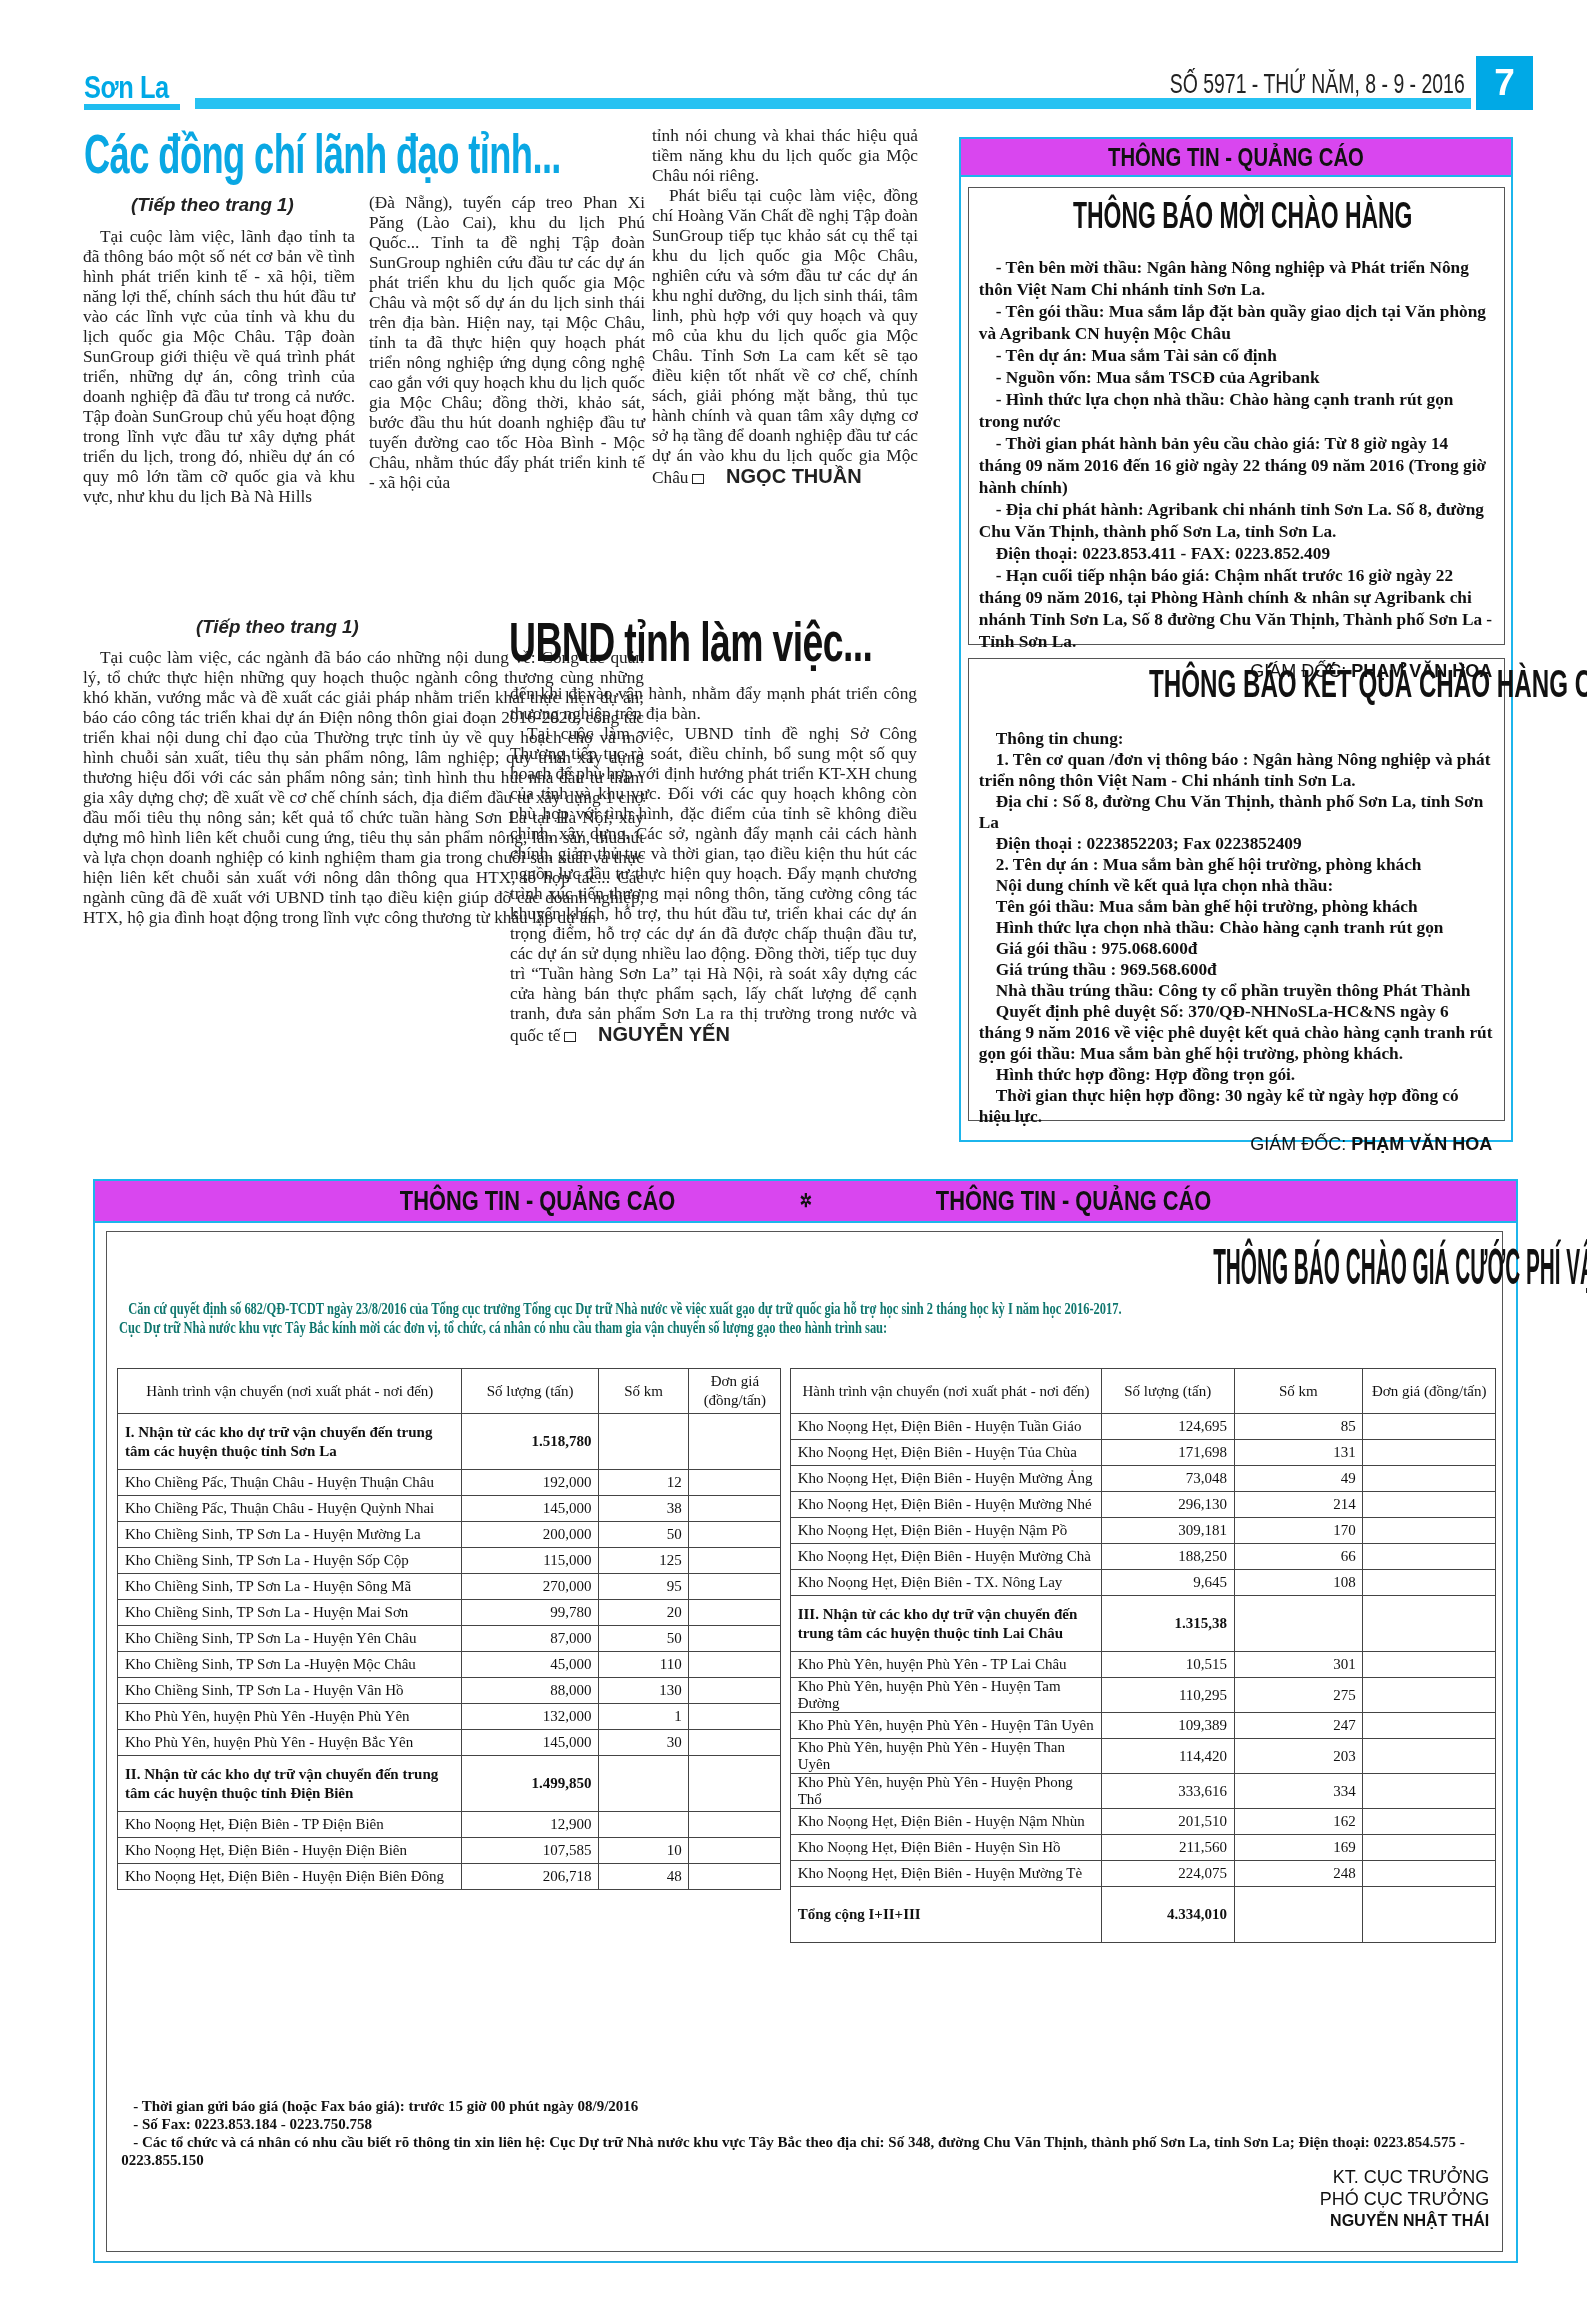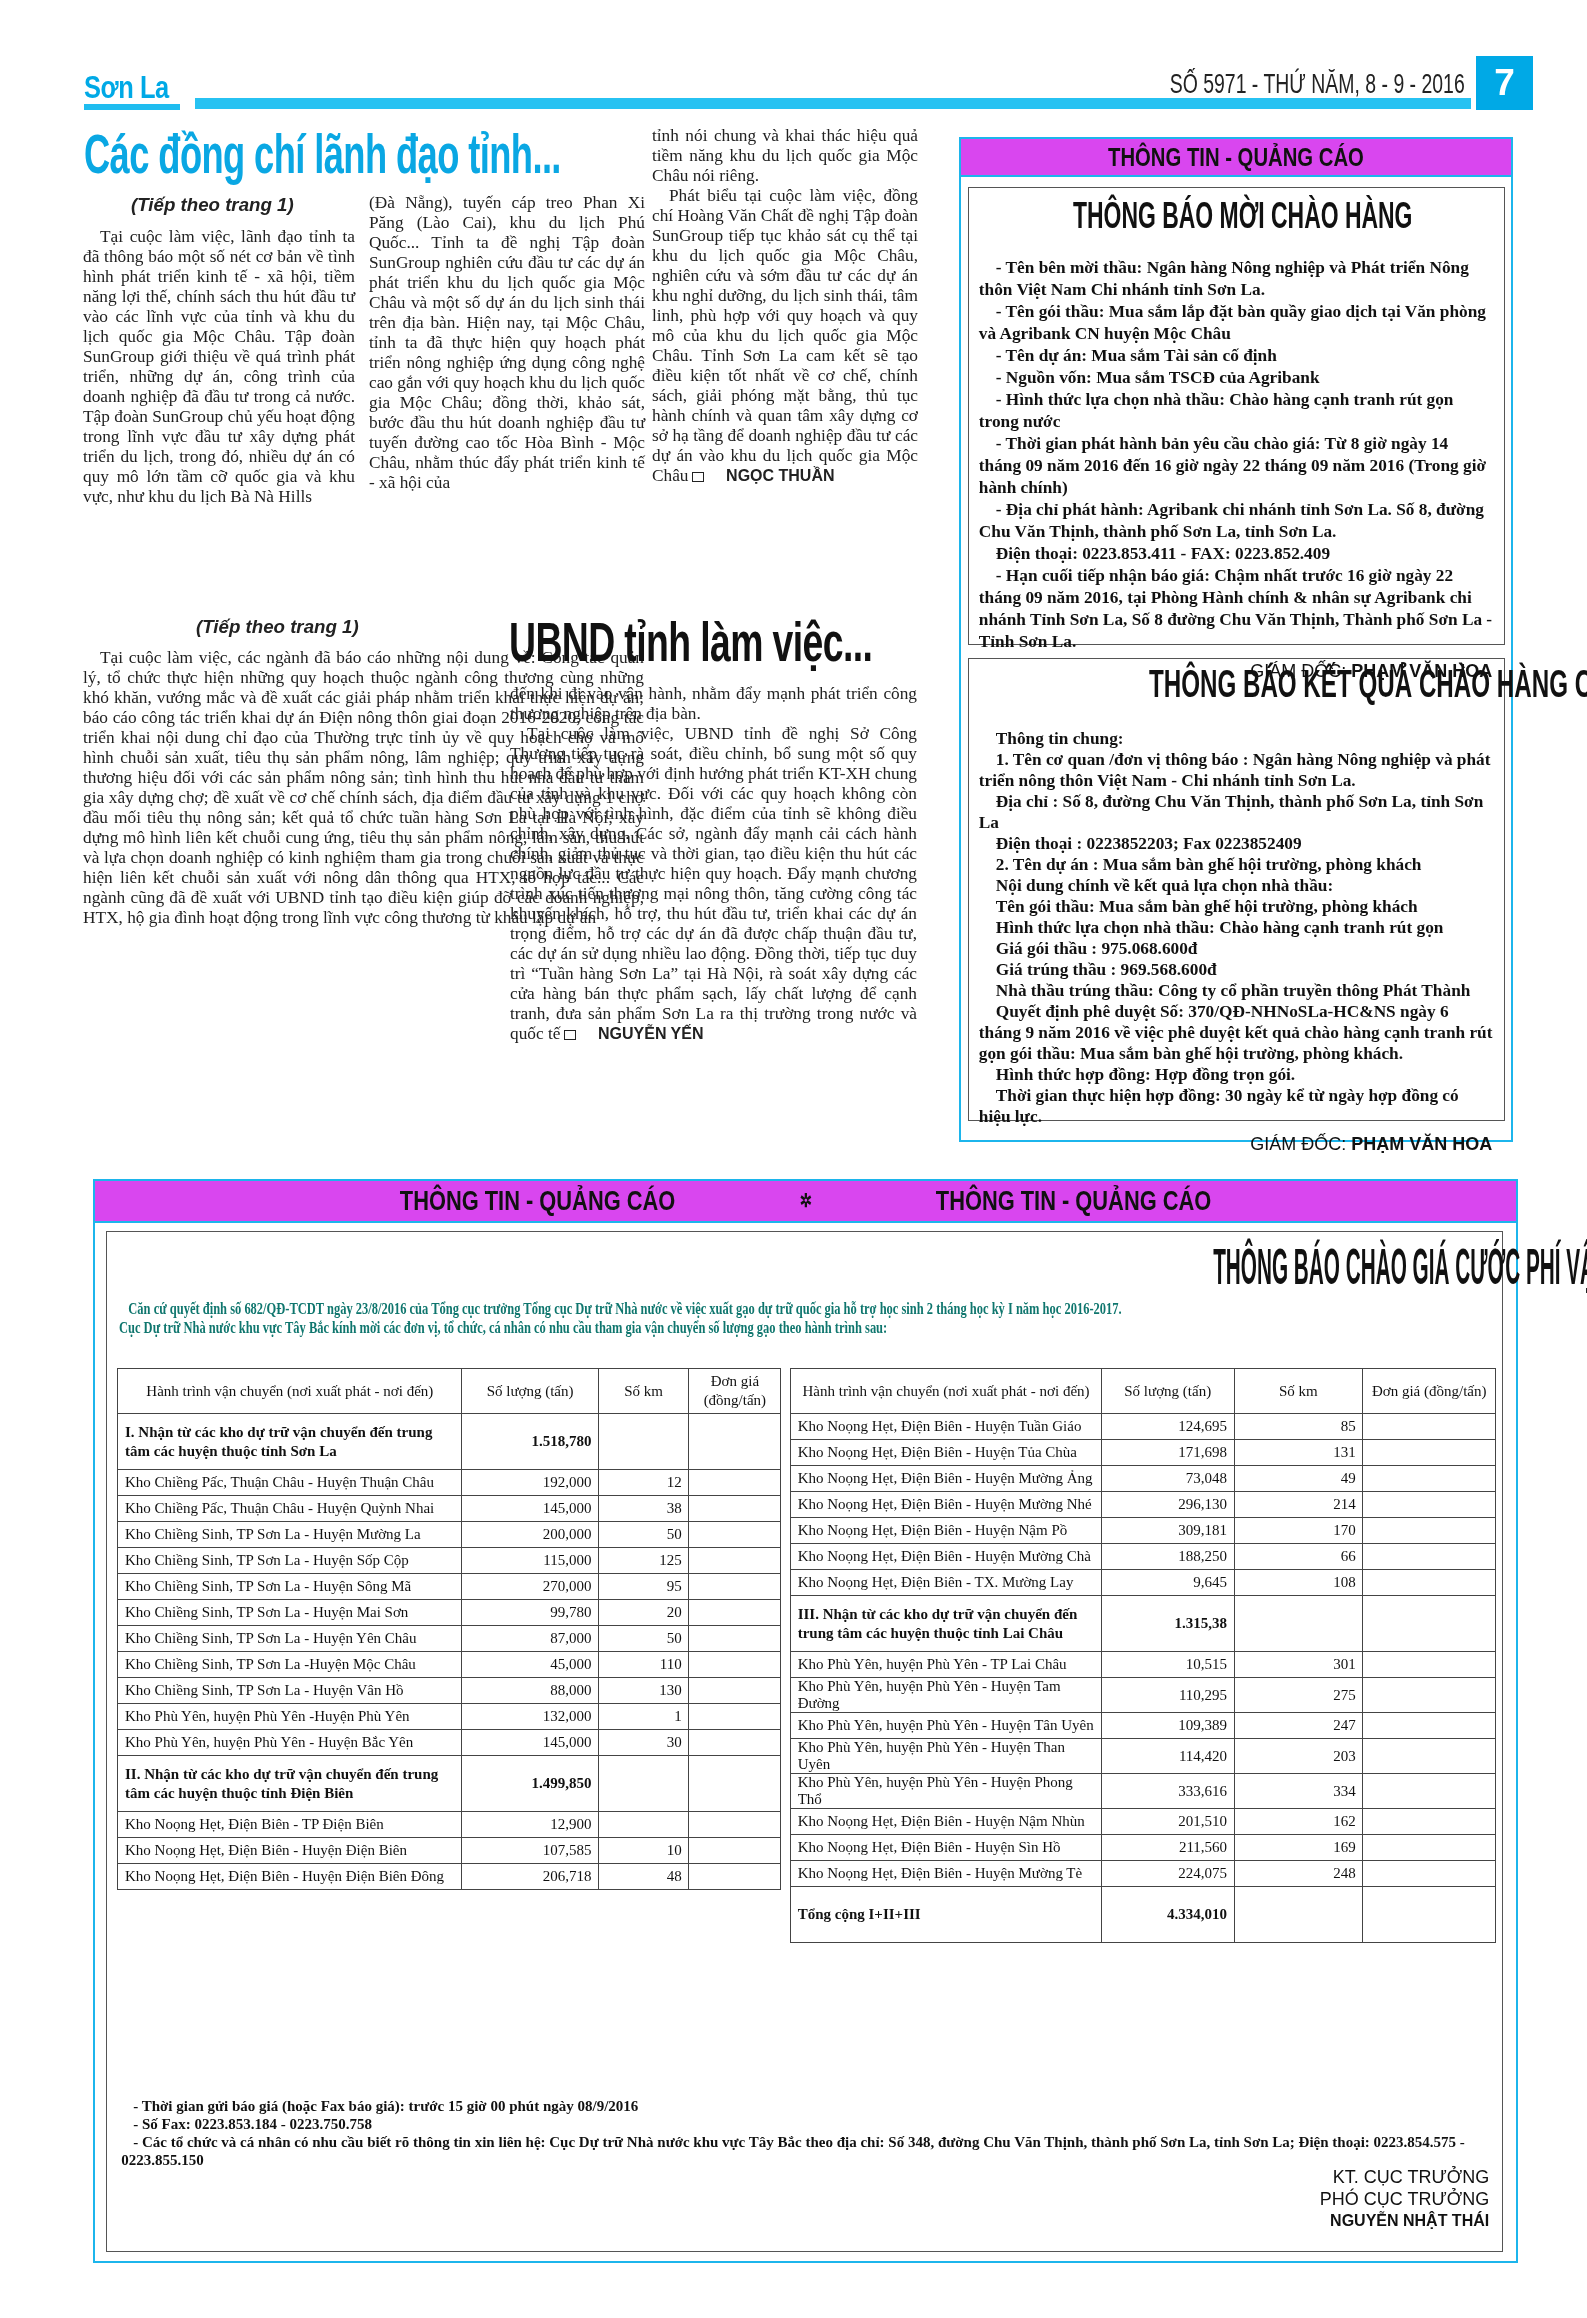--- a/index.html
+++ b/index.html
@@ -11,21 +11,21 @@
   #header-bar { left:195px; top:98px; width:1276px; height:11.2px; background:#27c2f2; }
   #issue-info { right:122px; top:69px; font-family:"Liberation Sans", sans-serif; font-size:27px; color:#222; transform:scaleX(0.72); transform-origin:right; white-space:nowrap; }
   #page-num-box { left:1476px; top:56px; width:57px; height:54px; background:#00a9e6; color:#fff; font-family:"Liberation Sans", sans-serif; font-weight:bold; font-size:37px; text-align:center; line-height:54px; }
 
   
   .headline-blue { font-family:"Liberation Sans", sans-serif; font-weight:bold; color:#0aa7e3; font-size:55px; transform:scaleX(0.66); transform-origin:left; white-space:nowrap; letter-spacing:-0.9px; }
   .headline-black { font-family:"Liberation Sans", sans-serif; font-weight:bold; color:#111; font-size:55px; transform:scaleX(0.68); transform-origin:left; white-space:nowrap; letter-spacing:-0.9px; }
   .cont { font-family:"Liberation Sans", sans-serif; font-style:italic; font-weight:bold; font-size:18.7px; color:#222; white-space:nowrap; }
   .col { font-family:"Liberation Serif", serif; font-size:17.3px; line-height:20px; text-align:justify; color:#222; }
   .col p { margin:0; text-indent:17px; }
-  .byline { font-family:"Liberation Sans", sans-serif; font-weight:bold; font-size:16px; }
+  .byline { font-family:"Liberation Sans", sans-serif; font-weight:bold; font-size:20px; }
   .endmark { display:inline-block; width:10.3px; height:8.4px; border:1.4px solid #222; vertical-align:middle; margin-left:3.7px; }
 
   
   #ad-panel { left:959px; top:137px; width:554px; height:1005px; border:2.3px solid #1cb5ec; box-sizing:border-box; }
   .ad-band { background:#d946ef; border-bottom:2.8px solid #1cb5ec; text-align:center; font-family:"Liberation Sans", sans-serif; font-weight:bold; color:#111; }
   .ad-band span { display:inline-block; transform:scaleX(0.78); }
   .notice-box { border:1.4px solid #555; box-sizing:border-box; position:absolute; }
   .notice-title { font-family:"Liberation Sans", sans-serif; font-weight:bold; text-align:center; color:#111; white-space:nowrap; }
   .notice-title span { display:inline-block; transform:scaleX(0.62); }
   .notice-body { font-family:"Liberation Serif", serif; font-weight:bold; font-size:17.3px; line-height:22px; color:#111; padding:0 10.3px; }
@@ -285,21 +285,21 @@
             <td class="num">170</td>
             <td class="num"></td>
           </tr>
           <tr class="row">
             <td class="route">Kho Noọng Hẹt, Điện Biên - Huyện Mường Chà</td>
             <td class="num">188,250</td>
             <td class="num">66</td>
             <td class="num"></td>
           </tr>
           <tr class="row">
-            <td class="route">Kho Noọng Hẹt, Điện Biên - TX. Mường Lay</td>
+            <td class="route">Kho Noọng Hẹt, Điện Biên - TX. Nông Lay</td>
             <td class="num">9,645</td>
             <td class="num">108</td>
             <td class="num"></td>
           </tr>
           <tr class="sec">
             <td class="route" style="height: 55px;">III. Nhận từ các kho dự trữ vận chuyển đến trung tâm các huyện thuộc tỉnh Lai Châu</td>
             <td class="num" style="height: 55px;">1.315,38</td>
             <td class="num" style="height: 55px;"></td>
             <td class="num" style="height: 55px;"></td>
           </tr>

